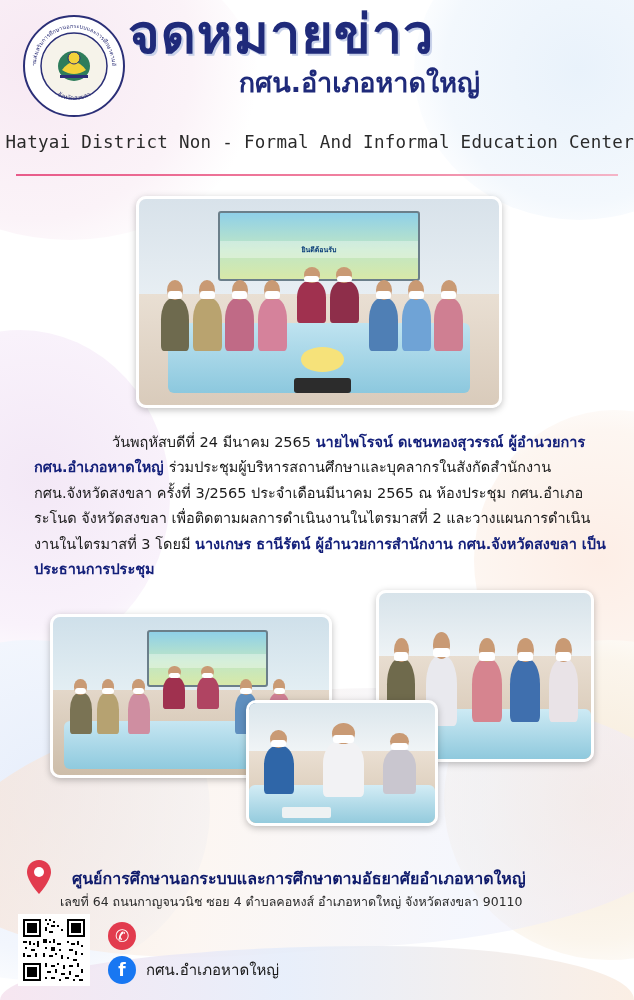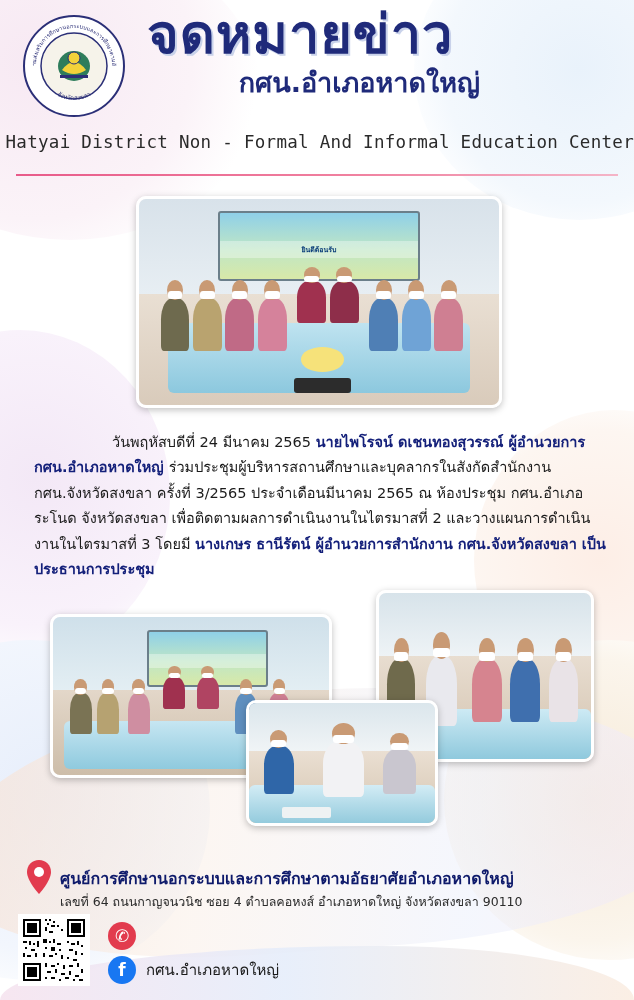--- a/index.html
+++ b/index.html
@@ -89,21 +89,20 @@
   }
   .masthead .th-title {
     font-family: "DejaVu Sans", sans-serif;
     font-size: 54px;
     line-height: 1;
     color: #1f2a7a;
     font-weight: bold;
     letter-spacing: 1px;
     text-shadow: 2px 2px 0 #c9d2ea;
     white-space: nowrap;
-    margin-left: 19px;
   }
   .masthead .th-sub {
     font-family: "DejaVu Sans", sans-serif;
     font-size: 27px;
     line-height: 1.1;
     color: #1f2a7a;
     font-weight: bold;
     text-align: right;
     margin-top: 6px;
     padding-right: 8px;
@@ -163,21 +162,21 @@
   .body-text b { color: #14207a; font-weight: bold; }
 
   
   .footer {
     position: absolute;
     left: 0; right: 0; bottom: 0;
     height: 148px;
   }
   .footer-title {
     position: absolute;
-    left: 60px; top: 14px;
+    left: 72px; top: 14px;
     font-family: "DejaVu Sans", sans-serif;
     font-size: 16px;
     color: #0e1a6b;
     font-weight: bold;
     white-space: nowrap;
     text-align: right;
   }
   .footer-addr {
     position: absolute;
     left: 60px; top: 40px;

